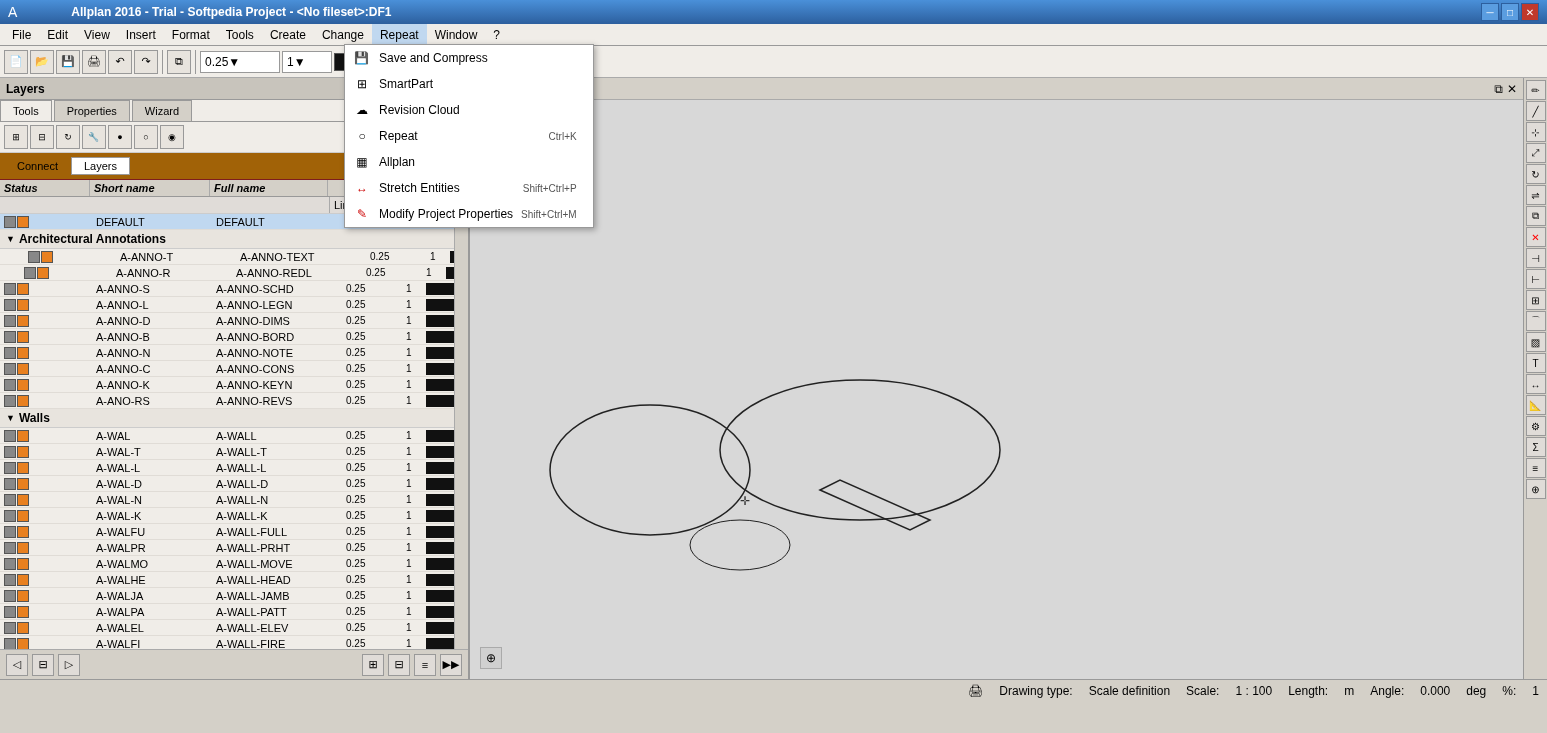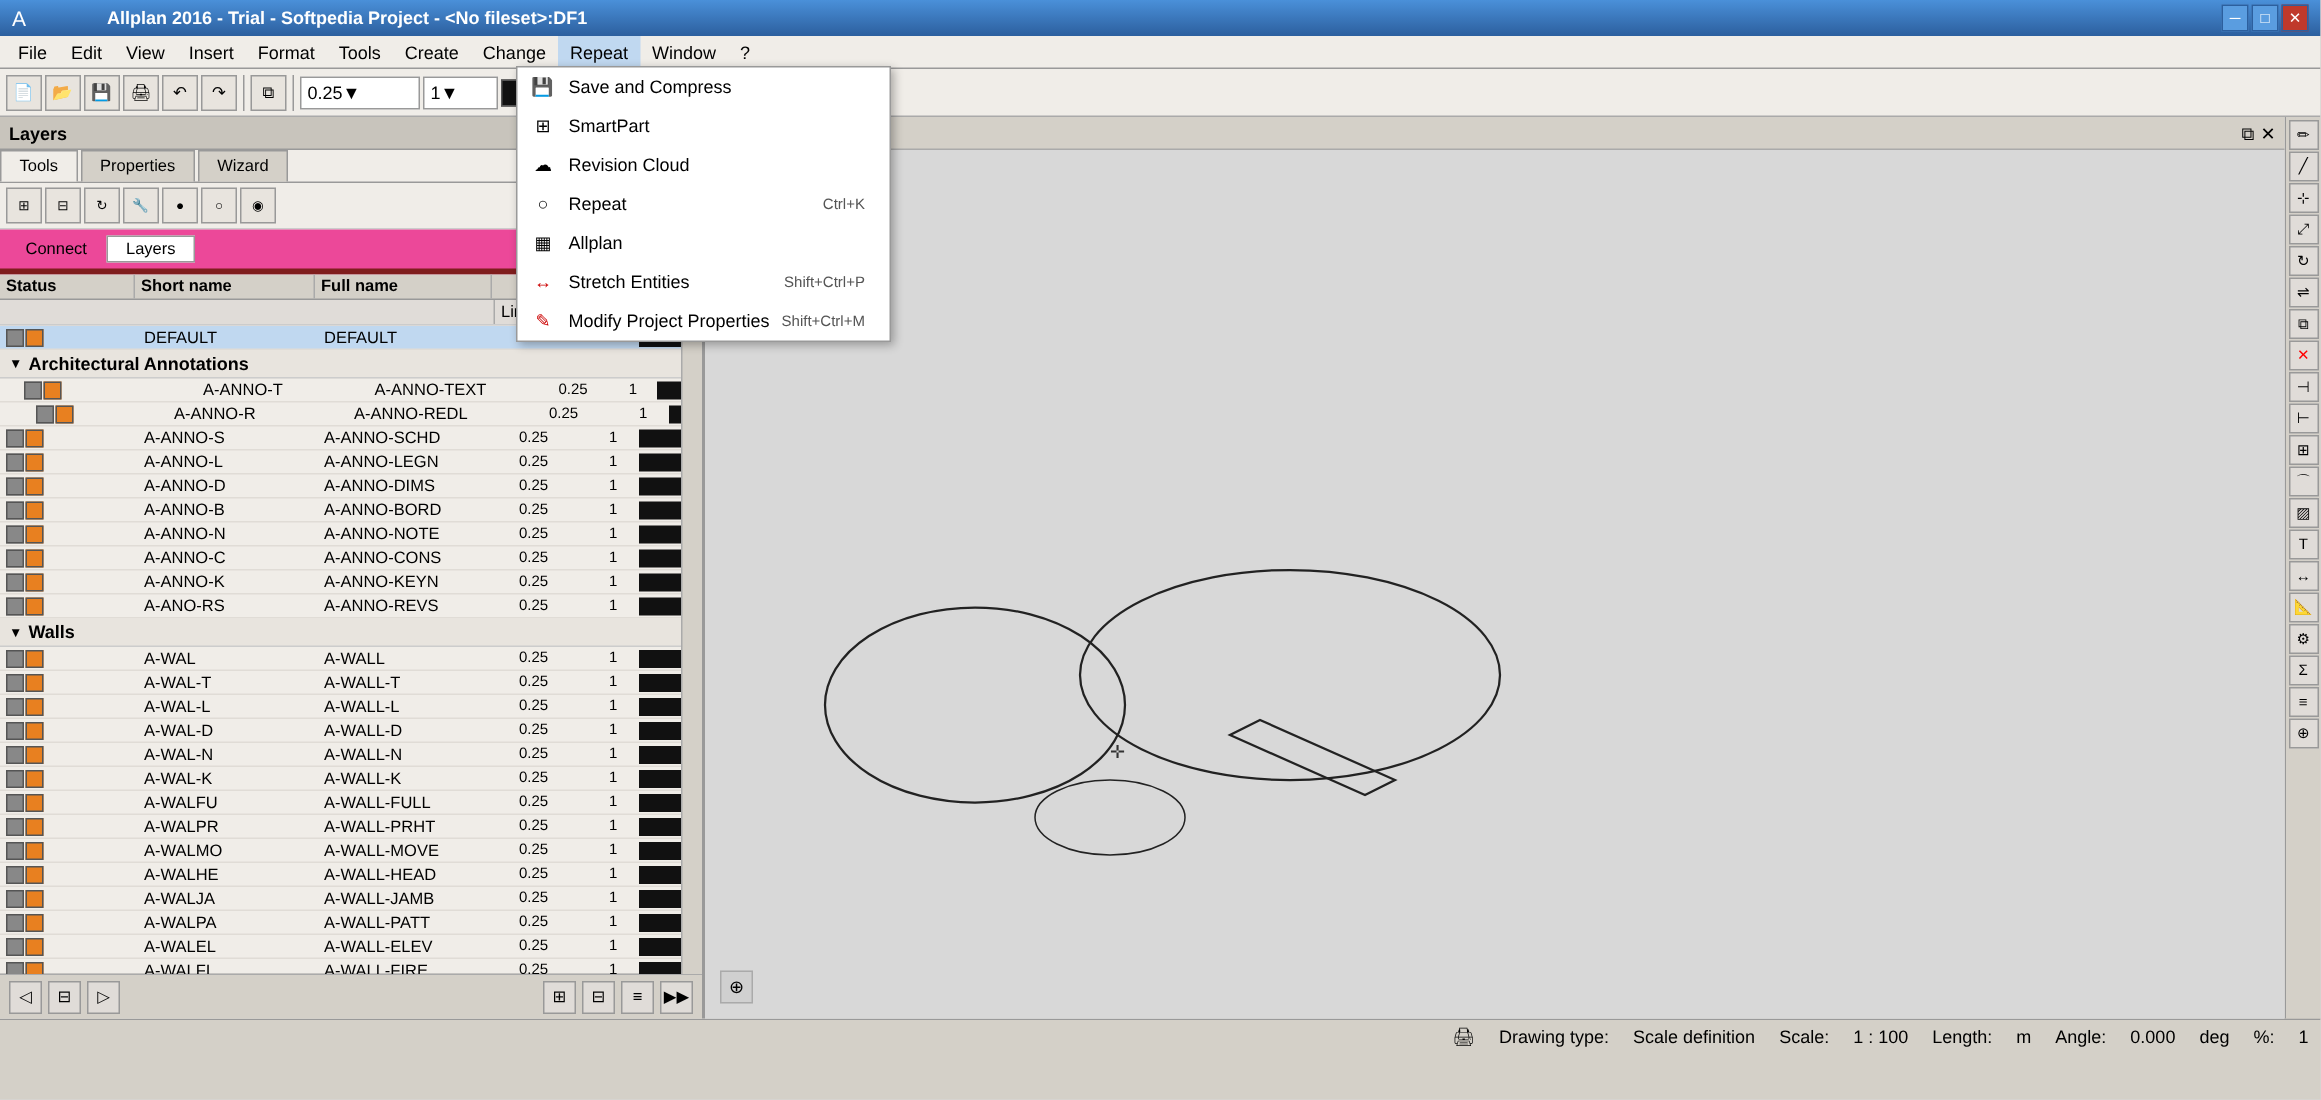--- a/index.html
+++ b/index.html
@@ -247,22 +247,22 @@
       background: #d4d0c8;
       cursor: pointer;
       font-size: 11px;
       margin-right: 2px;
     }
     .layers-tab.active { background: #f0ede8; }
 
     .sub-tabs {
       display: flex;
       align-items: center;
-      border-bottom: 4px solid #7f1d1d;
-      background: #ec4899;
+      border-bottom: 1px solid #7f1d1d;
+      background: #a16207;
       padding: 2px 4px;
     }
     .sub-tab {
       padding: 2px 12px;
       font-size: 11px;
       cursor: pointer;
       border: 1px solid transparent;
     }
     .sub-tab.active { border: 1px solid #999; background: white; }
 
@@ -278,20 +278,21 @@
       display: grid;
       grid-template-columns: 90px 120px 1fr 60px 20px 60px;
       background: #d4d0c8;
       border-bottom: 1px solid #999;
     }
     .col-header-row .th {
       padding: 2px 4px;
       font-size: 11px;
       border-right: 1px solid #aaa;
       font-weight: bold;
+      font-style: italic;
     }
 
     .data-row {
       display: grid;
       grid-template-columns: 90px 120px 130px 60px 20px 70px;
       border-bottom: 1px solid #e0dcd6;
       align-items: center;
       min-height: 16px;
     }
 
@@ -446,21 +447,21 @@
         <div class="td">
             <div class="color-swatch"></div>
           </div>
       </div>
 
       <div class="group-row">
         <span class="triangle">▼</span>
         <span>Architectural Annotations</span>
       </div>
 
-      <div class="data-row table-row" style="padding-left:12px;text-align:center;">
+      <div class="data-row table-row" style="padding-left:24px;">
         <div class="td status-cell">
             <div class="status-sq gray"></div>
             <div class="status-sq orange"></div>
           </div>
         <div class="td">A-ANNO-T</div>
         <div class="td">A-ANNO-TEXT</div>
         <div class="td" style="font-size:10px;">0.25</div>
         <div class="td" style="font-size:10px;">1</div>
         <div class="td">
             <div class="color-swatch"></div>

